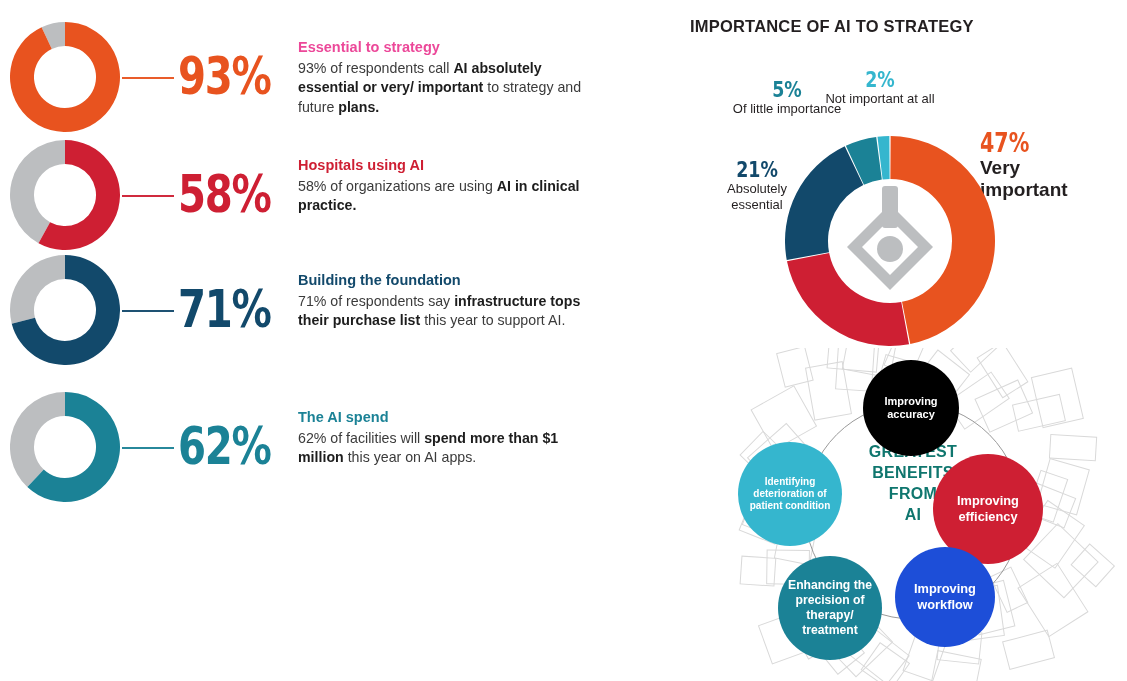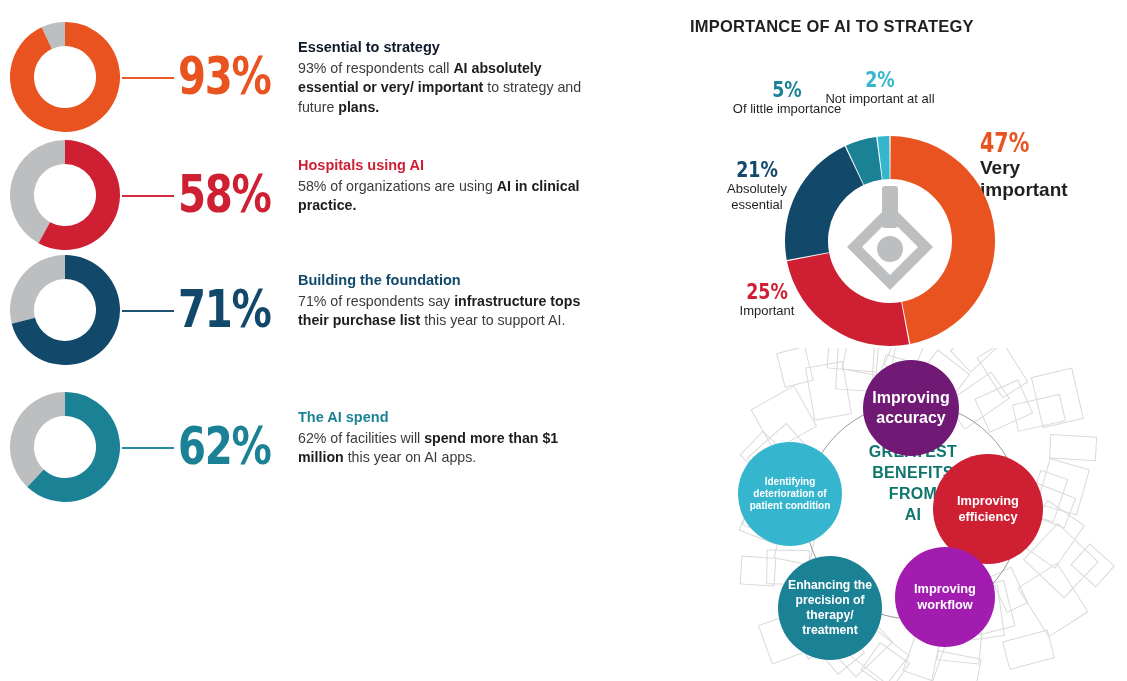--- a/index.html
+++ b/index.html
@@ -76,21 +76,21 @@
 
   <div id="stats-column">
       <div class="stat-row" style="top: 22px;">
         <div class="stat-donut"><svg width="110" height="110" viewBox="0 0 110 110">
             <path d="M 31.58213896392099 5.234512114368933 A 55 55 0 0 1 54.99999999999999 0 L 54.99999999999999 24 A 31 31 0 0 0 41.80084196148274 26.9503613735534 Z" fill="#BCBEC0"></path>
             <path d="M 55 0 A 55 55 0 1 1 31.58213896392099 5.234512114368933 L 41.80084196148274 26.9503613735534 A 31 31 0 1 0 55 24 Z" fill="#E8531F"></path>
           </svg></div>
         <div class="stat-leader" style="left: 122px; top: 55px; width: 52px; background: rgb(232, 83, 31); opacity: 0.95; height: 1.6px;"></div>
         <div class="stat-pct" style="color: rgb(232, 83, 31);">93%</div>
         <div class="stat-text">
-          <div class="stat-title" style="color: #0f172a;">Essential to strategy</div>
+          <div class="stat-title" style="color: #ec4899;">Essential to strategy</div>
           <div class="stat-body"><span>93% of respondents call </span><b>AI absolutely essential or very/ important</b><span> to strategy and future </span><b>plans.</b></div>
         </div>
       </div>
       <div class="stat-row" style="top: 140px;">
         <div class="stat-donut"><svg width="110" height="110" viewBox="0 0 110 110">
             <path d="M 28.50354792440565 103.1968674024125 A 55 55 0 0 1 54.99999999999999 0 L 54.99999999999999 24 A 31 31 0 0 0 40.065636102846824 82.16550708135976 Z" fill="#BCBEC0"></path>
             <path d="M 55 0 A 55 55 0 1 1 28.50354792440565 103.1968674024125 L 40.065636102846824 82.16550708135976 A 31 31 0 1 0 55 24 Z" fill="#CE1F33"></path>
           </svg></div>
         <div class="stat-leader" style="left: 122px; top: 55px; width: 52px; background: rgb(206, 31, 51); opacity: 0.95; height: 1.6px;"></div>
         <div class="stat-pct" style="color: rgb(206, 31, 51);">58%</div>
@@ -139,24 +139,20 @@
     <div class="donut-label" style="left:42px; top:70px; width:110px;">
       <span class="pc" style="color:#1B8296;">5%</span>
       <span class="cap">Of little importance</span>
     </div>
 
     <div class="donut-label" style="left:14px; top:150px; width:106px;">
       <span class="pc" style="color:#12496B;">21%</span>
       <span class="cap">Absolutely essential</span>
     </div>
 
-    <div class="donut-label" style="left:22px; top:272px; width:110px;">
-      <span class="pc" style="color:#CE1F33;">25%</span>
-      <span class="cap">Important</span>
-    </div>
 
     <div class="donut-label big" style="left:290px; top:122px; width:140px; text-align:left;">
       <span class="pc" style="color:#E8531F; transform-origin:left center;">47%</span>
       <span class="cap">Very<br>important</span>
     </div>
 
     <div id="donut-svg-wrap"><svg width="210" height="210" viewBox="0 0 210 210">
           <path d="M 105.64140451102124 0.0019590646890037533 A 105 105 0 0 1 125.3047144131203 208.01804974178856 L 116.98945041536626 165.829705561818 A 62 62 0 0 0 105.37873409222206 43.00115678105446 Z" fill="#E8531F"></path>
           <path d="M 124.04462746564826 208.2584241827013 A 105 105 0 0 1 1.9819502582114268 125.30471441312032 L 44.17029443818199 116.98945041536629 A 62 62 0 0 0 116.24539907495421 165.97164094597602 Z" fill="#CE1F33"></path>
           <path d="M 1.741575817298667 124.04462746564818 A 105 105 0 0 1 59.71364836169713 10.268028864105318 L 78.25948760404974 49.063026567376475 A 62 62 0 0 0 44.02835905402397 116.24539907495416 Z" fill="#12496B"></path>
@@ -222,27 +218,27 @@
       </svg>
 
     <div id="benefits-center">
       <div>
         <span>GREATEST</span><br>
         <span>BENEFITS</span><br>
         <span>FROM</span><br>
         <span>AI</span>
       </div>
     </div>
-  <div class="bubble" style="left: 163px; top: 12px; width: 96px; height: 96px; background: #701a75; font-size: 16px;">
+  <div class="bubble" style="left: 163px; top: 12px; width: 96px; height: 96px; background: #000000; font-size: 11px;">
         <span>Improving accuracy</span>
       </div>
       <div class="bubble" style="left: 233px; top: 106px; width: 110px; height: 110px; background: rgb(206, 31, 51); font-size: 12.8px;">
         <span>Improving efficiency</span>
       </div>
-      <div class="bubble" style="left: 195px; top: 199px; width: 100px; height: 100px; background: #a21caf; font-size: 12.8px;">
+      <div class="bubble" style="left: 195px; top: 199px; width: 100px; height: 100px; background: #1d4ed8; font-size: 12.8px;">
         <span>Improving workflow</span>
       </div>
       <div class="bubble" style="left: 78px; top: 208px; width: 104px; height: 104px; background: rgb(27, 130, 150); font-size: 12.2px;">
         <span>Enhancing the precision of therapy/ treatment</span>
       </div>
       <div class="bubble" style="left: 38px; top: 94px; width: 104px; height: 104px; background: rgb(53, 182, 206); font-size: 10px;">
         <span>Identifying deterioration of patient condition</span>
       </div>
     </div>
 

